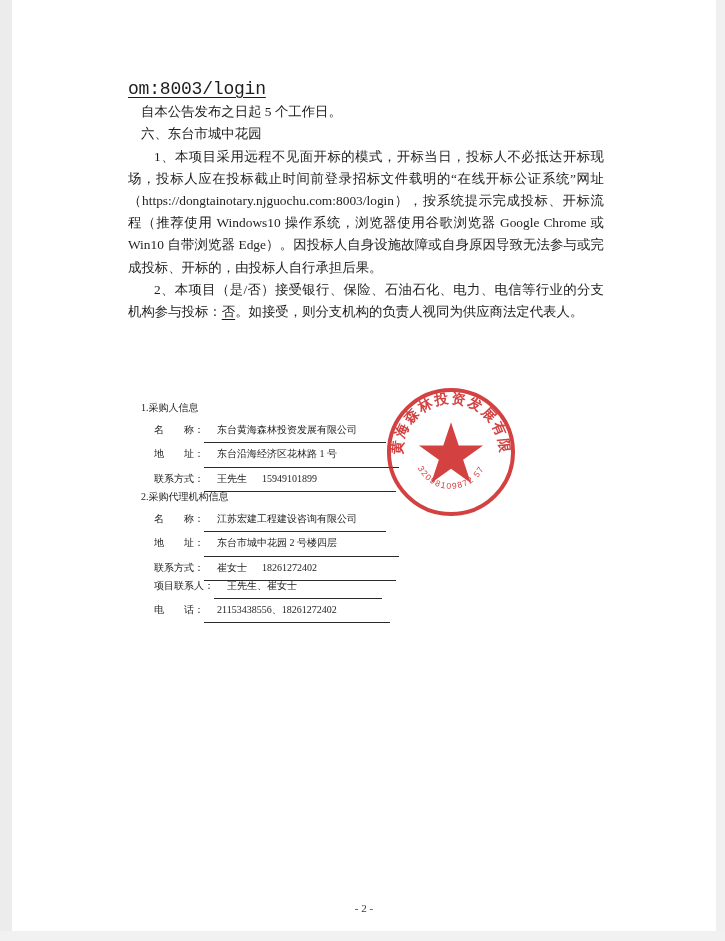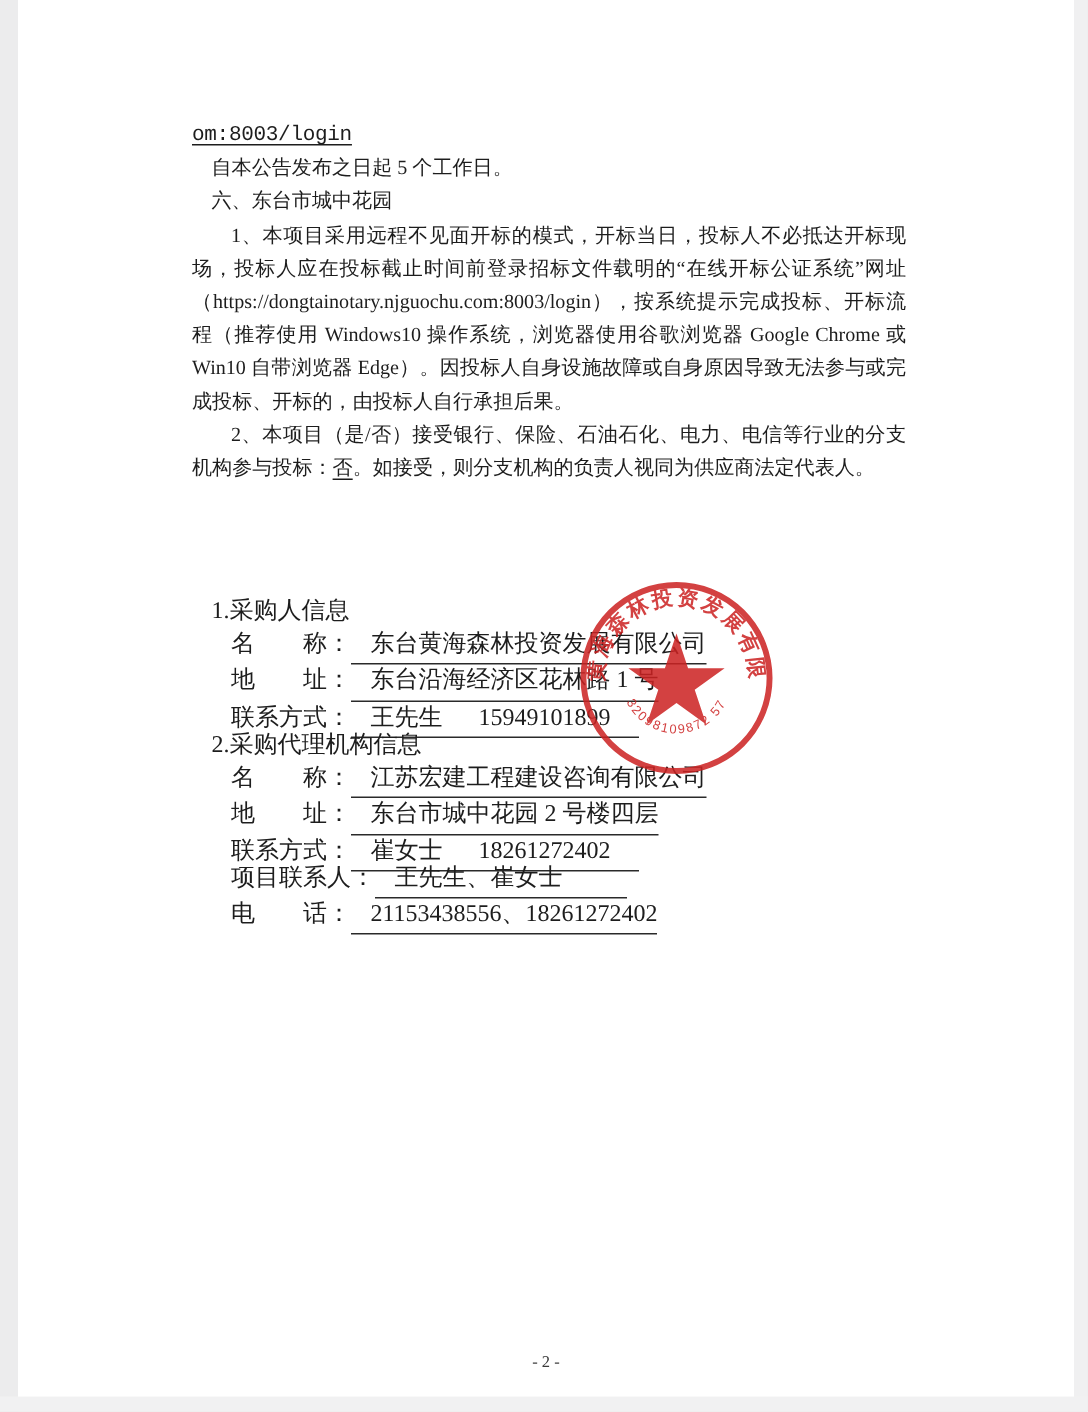--- a/index.html
+++ b/index.html
@@ -75,30 +75,30 @@
   }
   .fieldline {
     display: inline-block;
     border-bottom: 1px solid #2a2a2a;
     padding-bottom: 1px;
     white-space: pre;
   }
 
   .mono {
     font-family: "Liberation Mono", "DejaVu Sans Mono", monospace;
-    font-size: 14px;
+    font-size: 18px;
     letter-spacing: -0.2px;
   }
 
   
   .contact {
     position: absolute;
     left: 116px;
     width: 480px;
-    font-size: 16px;
+    font-size: 10px;
     line-height: 22.2px;
     color: #1d1d1d;
   }
   .crow { white-space: pre; }
   .clabel { display: inline-block; }
 
   
   #seal {
     position: absolute;
     left: 373px;

